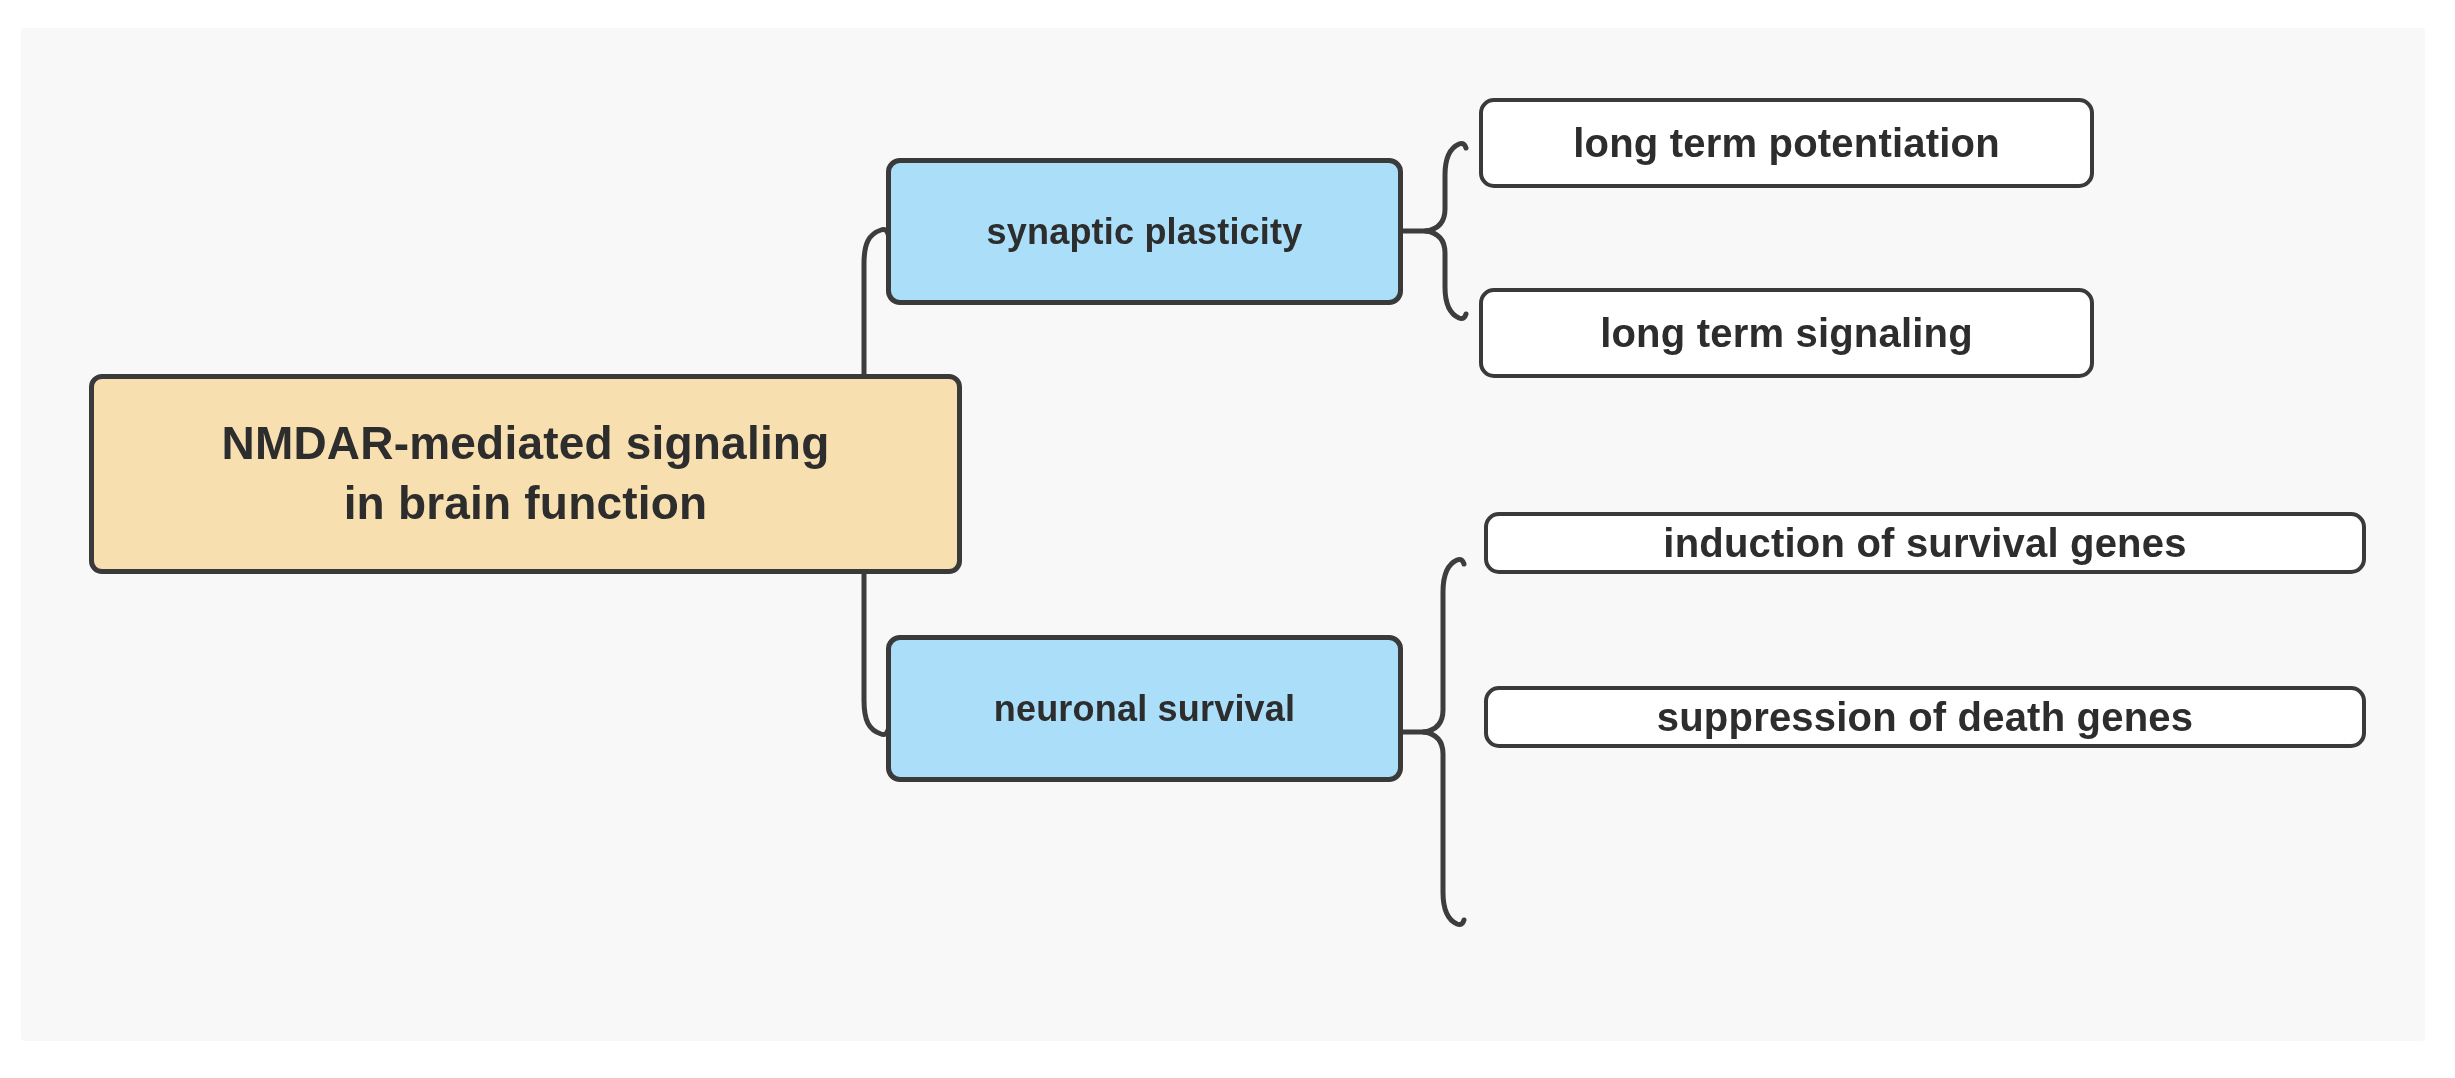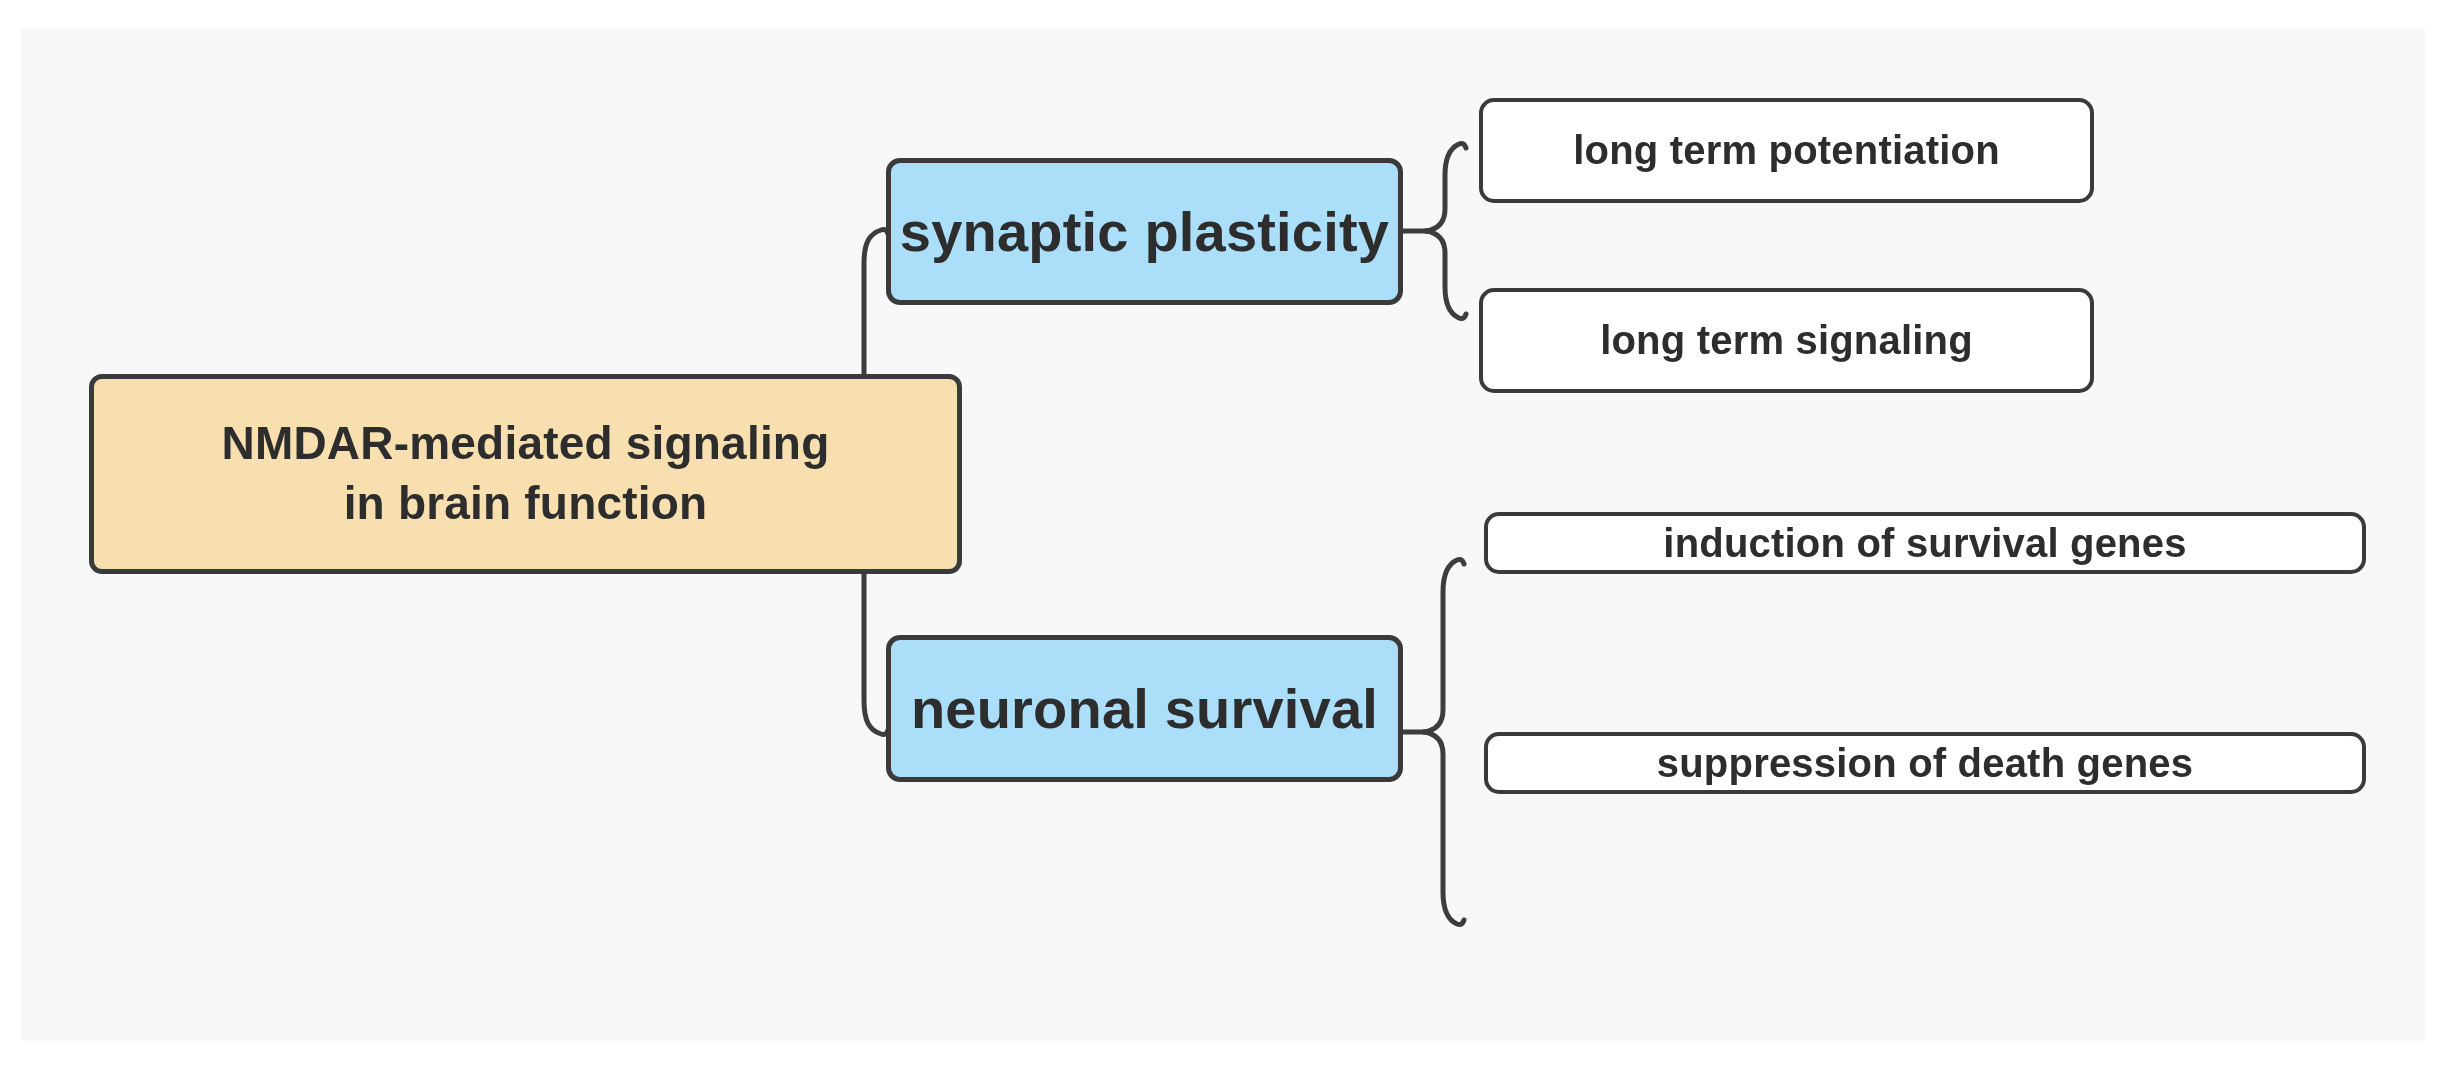--- a/index.html
+++ b/index.html
@@ -57,36 +57,36 @@
     left: 89px; top: 374px; width: 873px; height: 200px;
     background: var(--root-fill, #f8dfb0);
     border-radius: 13px;
     font-size: 46px;
     line-height: 1.3;
   }
   .node.branch {
     width: 517px; height: 147px;
     background: var(--branch-fill, #aadef9);
     border-radius: 14px;
-    font-size: 56px;
+    font-size: 36px;
   }
   .node.branch.b0 { left: 886px; top: 158px; }
   .node.branch.b1 { left: 886px; top: 635px; }
   .node.leaf {
     background: var(--leaf-fill, #ffffff);
     border-width: 4px;
     border-radius: 15px;
     font-size: 40px;
   }
-  .node.leaf.small { left: 1479px; width: 615px; height: 105px; }
+  .node.leaf.small { left: 1479px; width: 615px; height: 90px; }
   .node.leaf.wide  { left: 1484px; width: 882px; height: 62px; }
   .node.leaf.l00 { top: 98px; }
   .node.leaf.l01 { top: 288px; }
   .node.leaf.l10 { top: 512px; }
-  .node.leaf.l11 { top: 732px; }
+  .node.leaf.l11 { top: 686px; }
   .node.leaf.l12 { top: 884px; }
 </style>
 </head>
 <body>
 
 <div class="stage">
 
   <div class="panel"></div>
 
   <svg class="connectors" viewBox="0 0 2455 1078">

